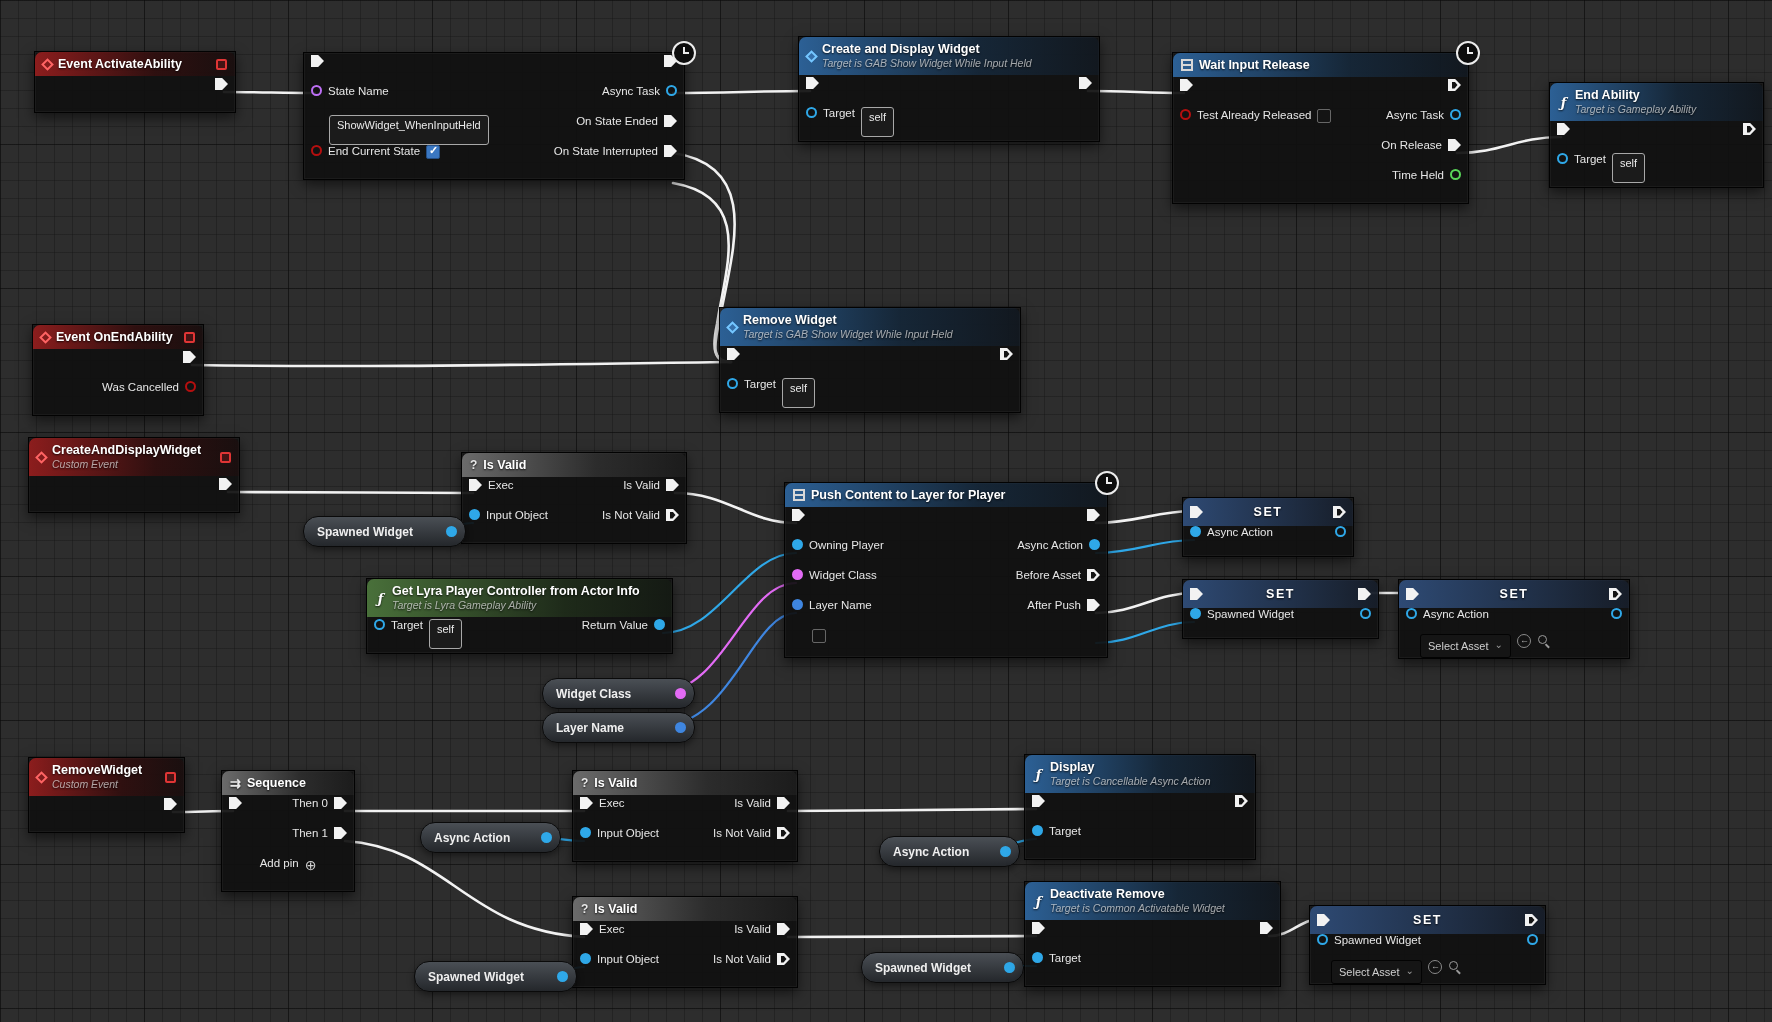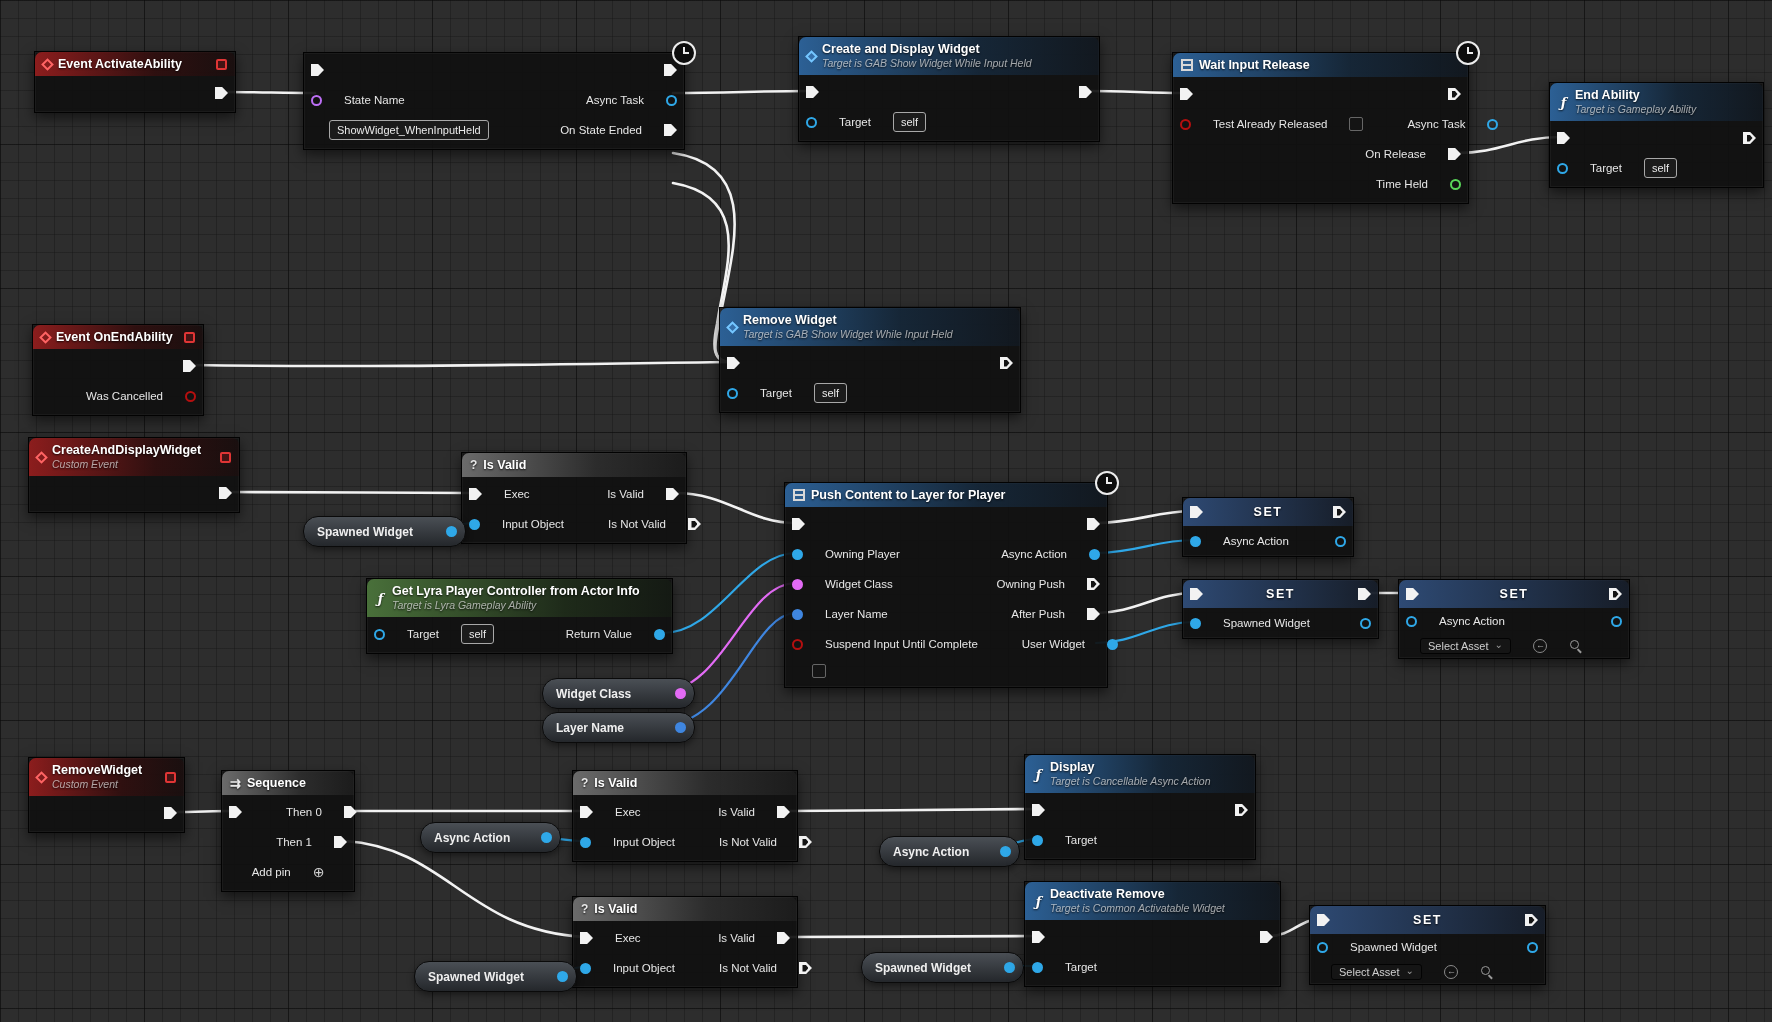--- a/index.html
+++ b/index.html
@@ -33,21 +33,21 @@
   .sub{font-weight:400;font-style:italic;font-size:10.5px;color:rgba(255,255,255,.62);}
   .hdr-red{background:linear-gradient(to right,var(--c-header_event,#8c1d1d),rgba(70,14,14,.55) 60%,rgba(40,10,10,.35));}
   .hdr-blue{background:linear-gradient(to right,var(--c-header_call,#2c6095),rgba(25,55,85,.55) 60%,rgba(18,35,55,.35));}
   .hdr-green{background:linear-gradient(to right,var(--c-header_pure,#49703a),rgba(40,62,32,.55) 65%,rgba(25,40,22,.35));}
   .hdr-gray{background:linear-gradient(to right,var(--c-header_util,#6b6b6b),rgba(70,70,70,.5) 60%,rgba(50,50,50,.3));}
   .set-hdr{display:flex;align-items:center;justify-content:space-between;height:28px;padding:0 7px;
     border-radius:7px 7px 0 0;background:linear-gradient(to right,var(--c-header_set,#2e4a74),rgba(28,42,66,.45));}
   .set-ttl{font-weight:700;font-size:12.5px;letter-spacing:1.5px;color:#fff;text-shadow:0 1px 2px rgba(0,0,0,.8);}
 
   .rows{padding:2px 0 4px;}
-  .row{display:flex;align-items:center;height:30px;padding:0 7px;gap:22px;}
+  .row{display:flex;height:30px;padding:0 7px;gap:6px;}
   .row.short{height:24px;}
   .sp{flex:1;}
   .lbl{font-size:11.5px;color:#e6e6e6;white-space:nowrap;}
 
   .exec{position:relative;width:13px;height:12px;flex:none;}
   .exec::before{content:"";position:absolute;inset:0;background:var(--c-exec,#f2f2f2);
     clip-path:polygon(0 0,55% 0,100% 50%,55% 100%,0 100%);}
   .exec.open::after{content:"";position:absolute;inset:2.5px 3.5px;background:#141414;
     clip-path:polygon(0 0,50% 0,100% 50%,50% 100%,0 100%);}
   .pin{width:11px;height:11px;border-radius:50%;border:2.5px solid var(--c,#2fa8e8);
@@ -166,20 +166,28 @@
         <span class="sp"></span>
         <span class="lbl">Async Task</span>
         <span class="pin" style="--c:var(--c-object,#2fa8e8)"></span>
       </div>
       <div class="row">
         <span class="field" style="margin-left:18px">ShowWidget_WhenInputHeld</span>
         <span class="sp"></span>
         <span class="lbl">On State Ended</span>
         <span class="exec"></span>
       </div>
+      <div class="row">
+        <span class="pin" style="--c:var(--c-bool,#b50f0f)"></span>
+        <span class="lbl">End Current State</span>
+        <span class="chk on"></span>
+        <span class="sp"></span>
+        <span class="lbl">On State Interrupted</span>
+        <span class="exec"></span>
+      </div>
     </div>
   </div>
 
   <div class="node" style="left:798px;top:36px;width:300px">
     <div class="hdr hdr-blue two">
       <span class="ic-diamond"></span>
       <div class="hcol">
         <span>Create and Display Widget</span>
         <span class="sub">Target is GAB Show Widget While Input Held</span>
       </div>
@@ -356,36 +364,29 @@
         <span class="pin filled" style="--c:var(--c-object,#2fa8e8)"></span>
         <span class="lbl">Owning Player</span>
         <span class="sp"></span>
         <span class="lbl">Async Action</span>
         <span class="pin filled" style="--c:var(--c-object,#2fa8e8)"></span>
       </div>
       <div class="row">
         <span class="pin filled" style="--c:var(--c-class,#e36bf5)"></span>
         <span class="lbl">Widget Class</span>
         <span class="sp"></span>
-        <span class="lbl">Owning Push</span>
+        <span class="lbl">Before Asset</span>
         <span class="exec open"></span>
       </div>
       <div class="row">
         <span class="pin filled" style="--c:var(--c-struct,#3f86e0)"></span>
         <span class="lbl">Layer Name</span>
         <span class="sp"></span>
         <span class="lbl">After Push</span>
         <span class="exec"></span>
-      </div>
-      <div class="row">
-        <span class="pin" style="--c:var(--c-bool,#b50f0f)"></span>
-        <span class="lbl">Suspend Input Until Complete</span>
-        <span class="sp"></span>
-        <span class="lbl">User Widget</span>
-        <span class="pin filled" style="--c:var(--c-object,#2fa8e8)"></span>
       </div>
       <div class="row short">
         <span class="chk" style="margin-left:20px"></span>
       </div>
     </div>
   </div>
 
   <div class="node" style="left:366px;top:578px;width:305px">
     <div class="hdr hdr-green two">
       <span class="ic-fn"></span>

